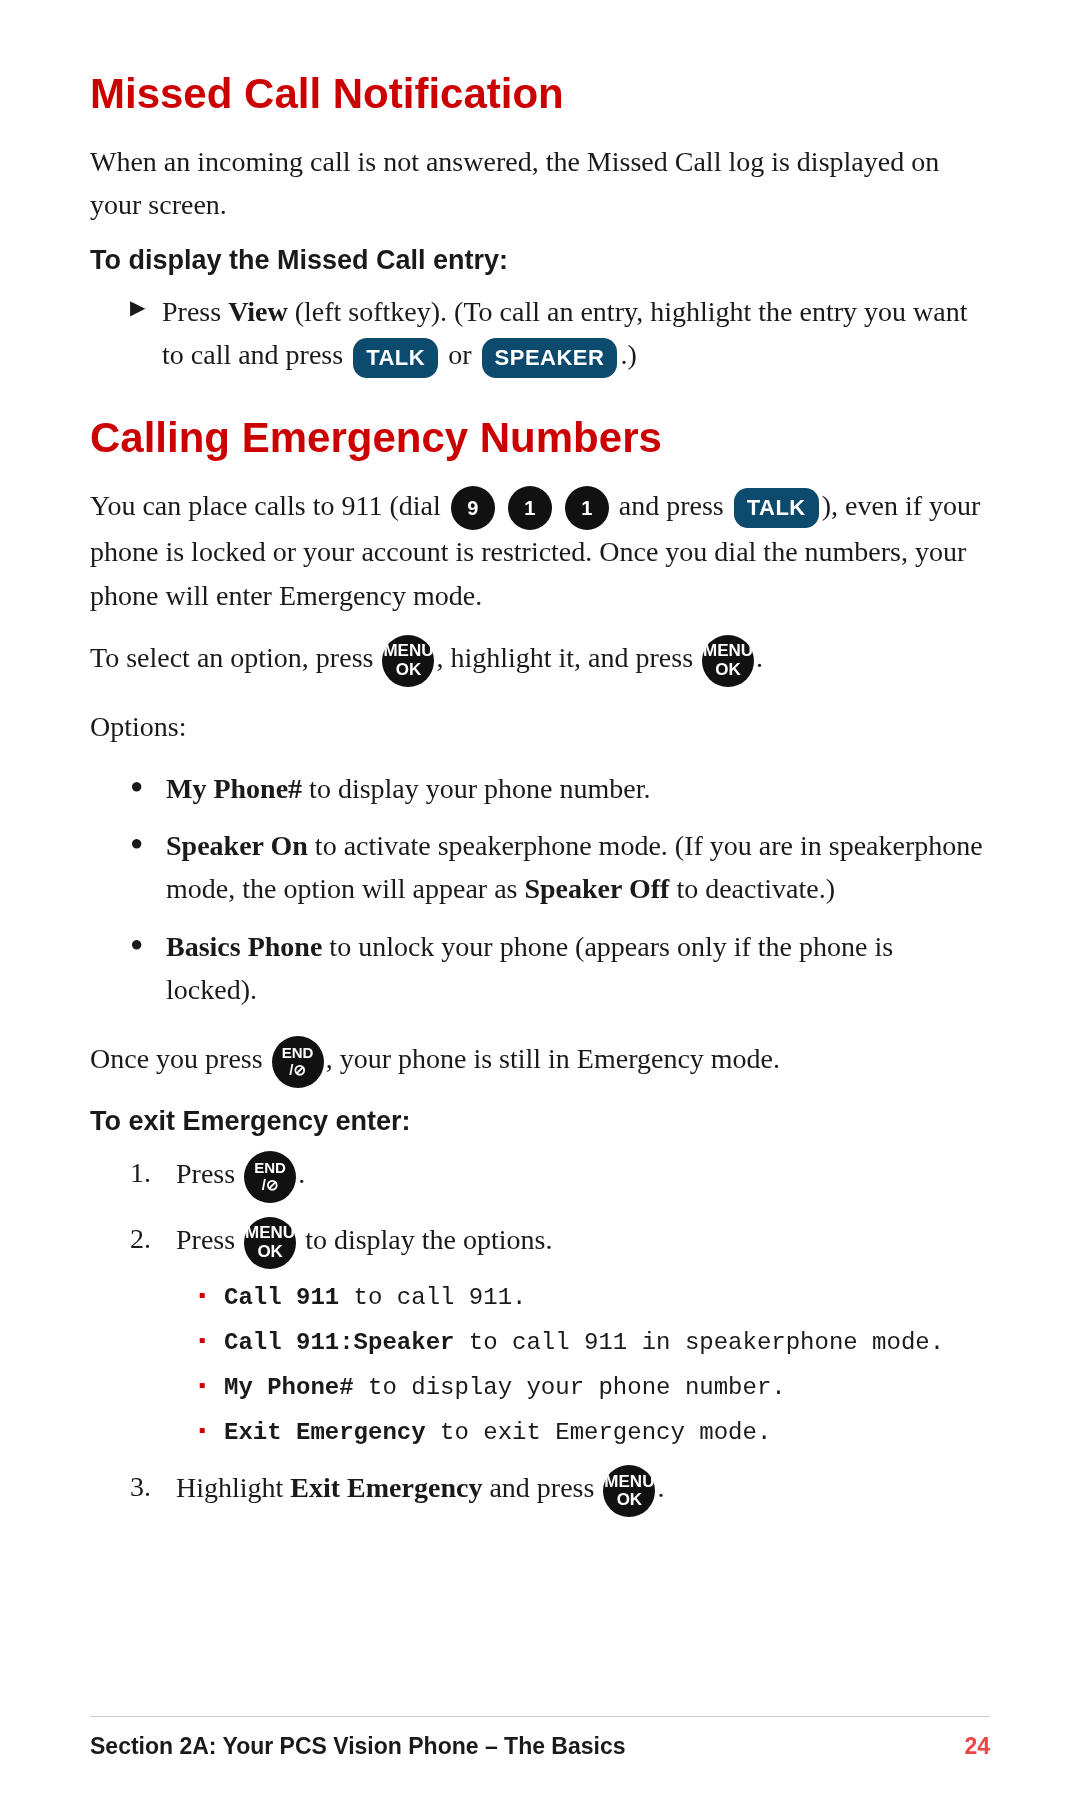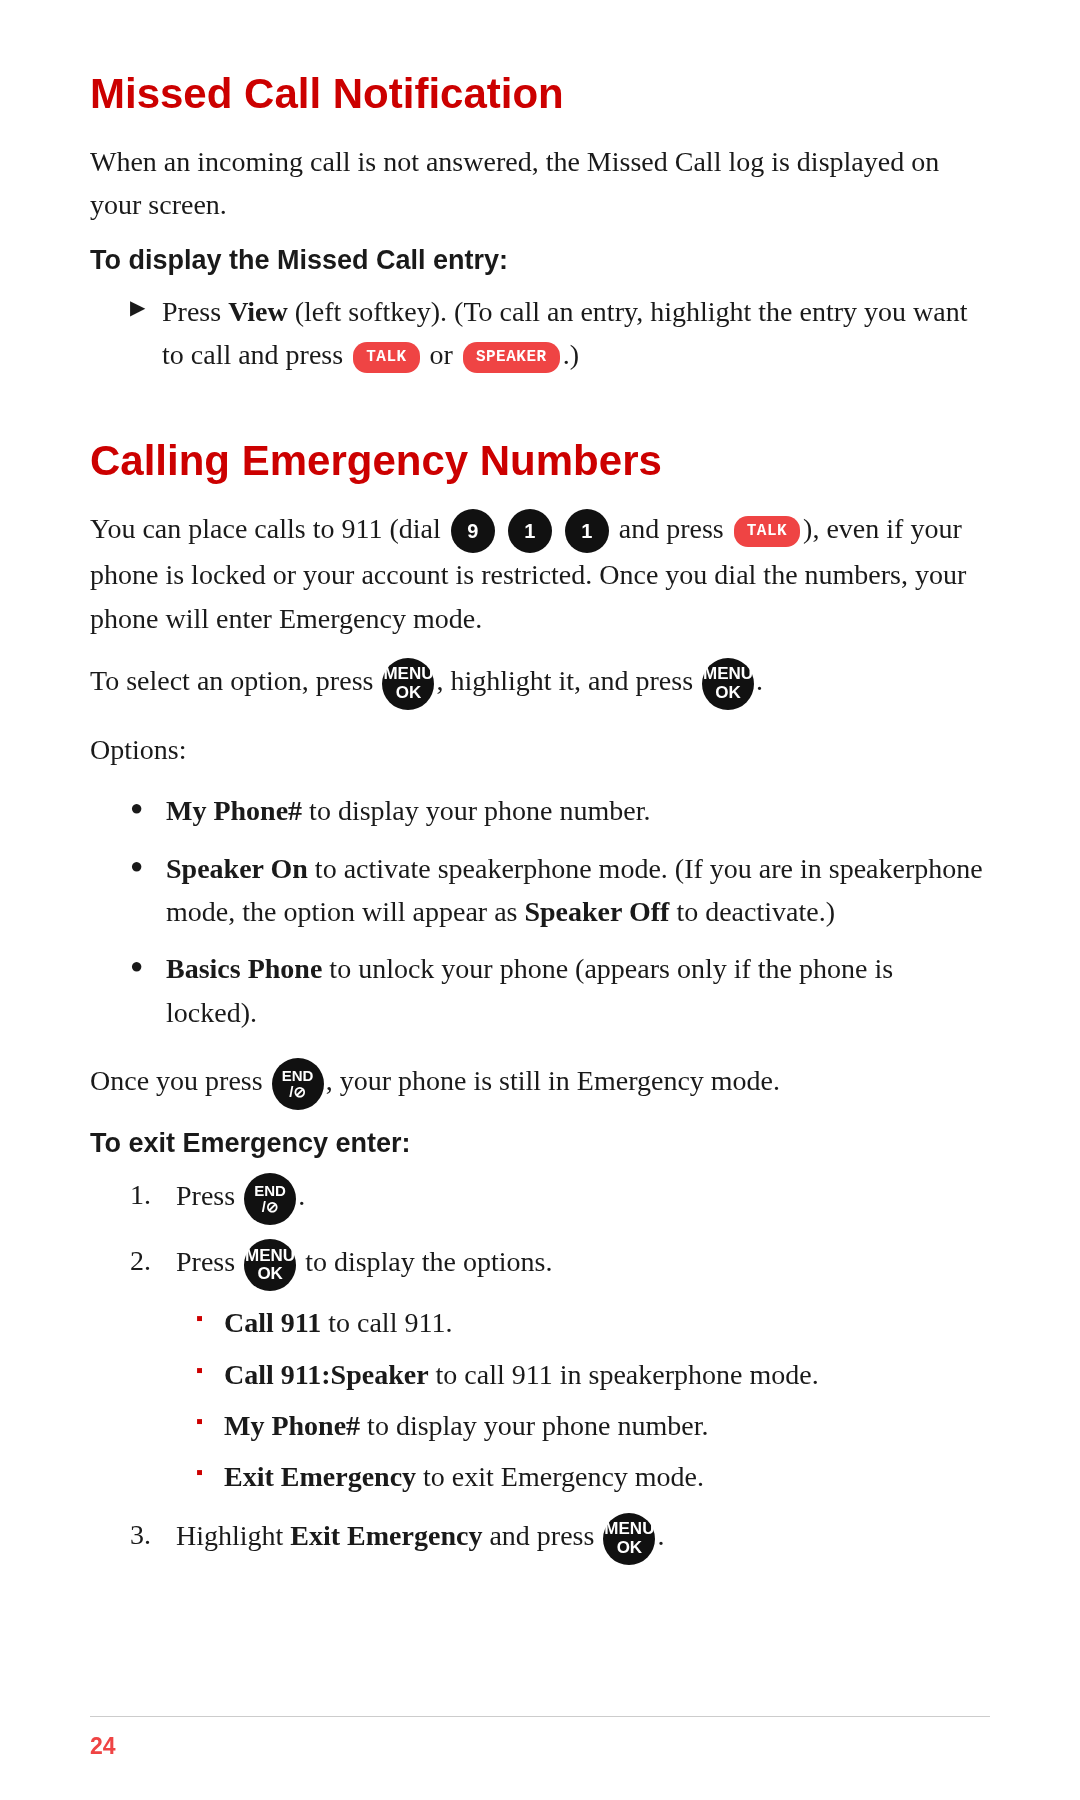--- a/index.html
+++ b/index.html
@@ -17,21 +17,21 @@
     .page {
       padding: 70px 90px 100px 90px;
     }
 
     h2 {
       font-family: Arial, Helvetica, sans-serif;
       font-size: 42px;
       font-weight: bold;
       color: #cc0000;
       margin-bottom: 22px;
-      margin-top: 60px;
+      margin-top: 36px;
     }
 
     h2:first-child {
       margin-top: 0;
     }
 
     p {
       line-height: 1.55;
       margin-bottom: 18px;
       font-size: 28px;
@@ -116,42 +116,43 @@
       list-style: none;
       padding-left: 20px;
       margin-top: 10px;
     }
 
     .sub-list li {
       position: relative;
       padding-left: 28px;
       line-height: 1.55;
       margin-bottom: 8px;
-      font-size: 28px;
+      font-size: 24px;
+      font-family: Liberation Mono, monospace;
     }
 
     .sub-list li::before {
       content: '▪';
       position: absolute;
       left: 0;
       top: 2px;
       font-size: 20px;
       color: #cc0000;
     }
 
     .key-badge {
       display: inline-flex;
       align-items: center;
       justify-content: center;
-      background: #ef4444;
+      background: #0c4a6e;
       color: #ffffff;
       border-radius: 14px;
       padding: 3px 13px;
-      font-family: Liberation Mono, monospace;
-      font-size: 16px;
+      font-family: Liberation Sans, sans-serif;
+      font-size: 22px;
       font-weight: bold;
       letter-spacing: 0.5px;
       vertical-align: middle;
       margin: 0 3px;
       white-space: nowrap;
     }
 
     .key-badge-round {
       display: inline-flex;
       align-items: center;
@@ -303,14 +304,15 @@
     <li>
       <span class="num">3.</span>
       Highlight <strong>Exit Emergency</strong> and press
       <span class="key-badge-circle">MENU<br>OK</span>.
     </li>
   </ol>
 
 </div>
 
 <div class="footer">
+  <span class="footer-left">Section 2A: Your PCS Vision Phone – The Basics</span>
   <span class="footer-right">24</span>
 </div>
 
 </body></html>

